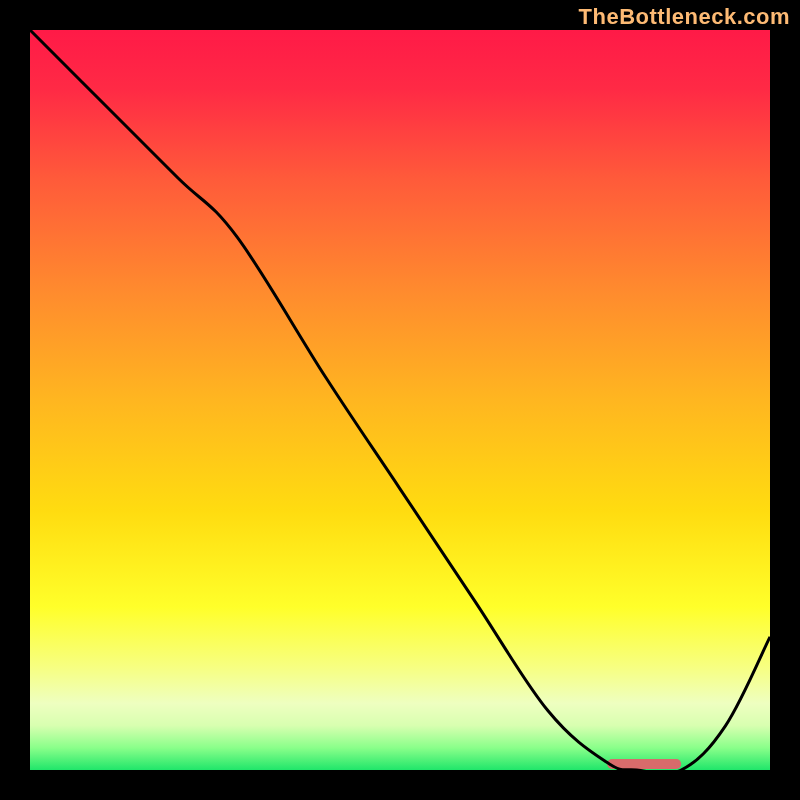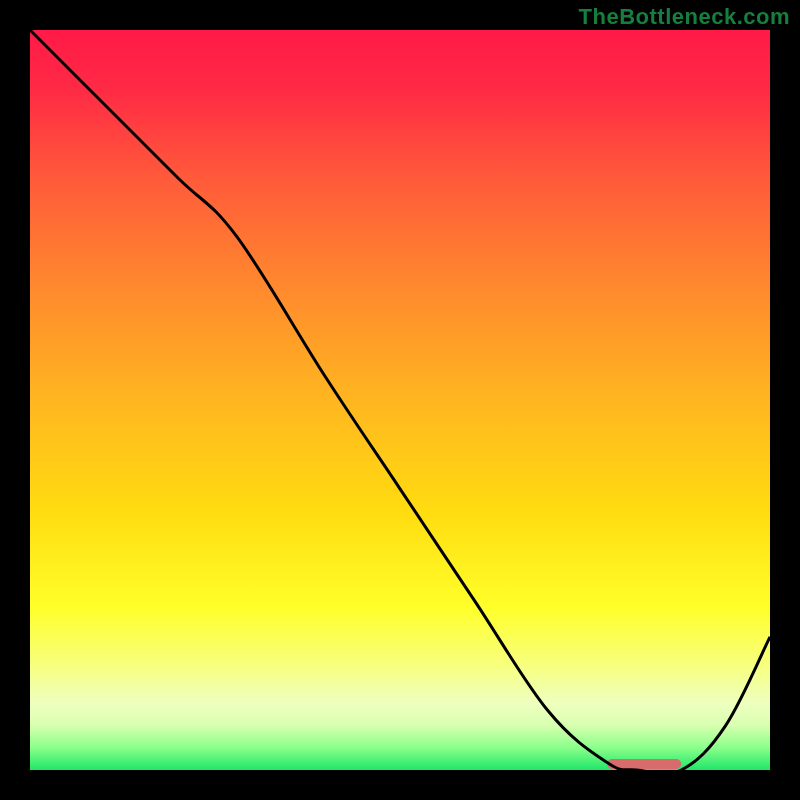--- a/index.html
+++ b/index.html
@@ -8,21 +8,21 @@
     width: 800px;
     height: 800px;
     background: #000;
     font-family: Arial, Helvetica, sans-serif;
     overflow: hidden;
   }
   .watermark {
     position: absolute;
     top: 4px;
     right: 10px;
-    color: #15803d;
+    color: #fdba74;
     font-size: 22px;
     font-weight: bold;
     letter-spacing: 0.5px;
     text-align: center;
   }
   .stage {
     position: absolute;
     left: 30px;
     top: 30px;
     width: 740px;

